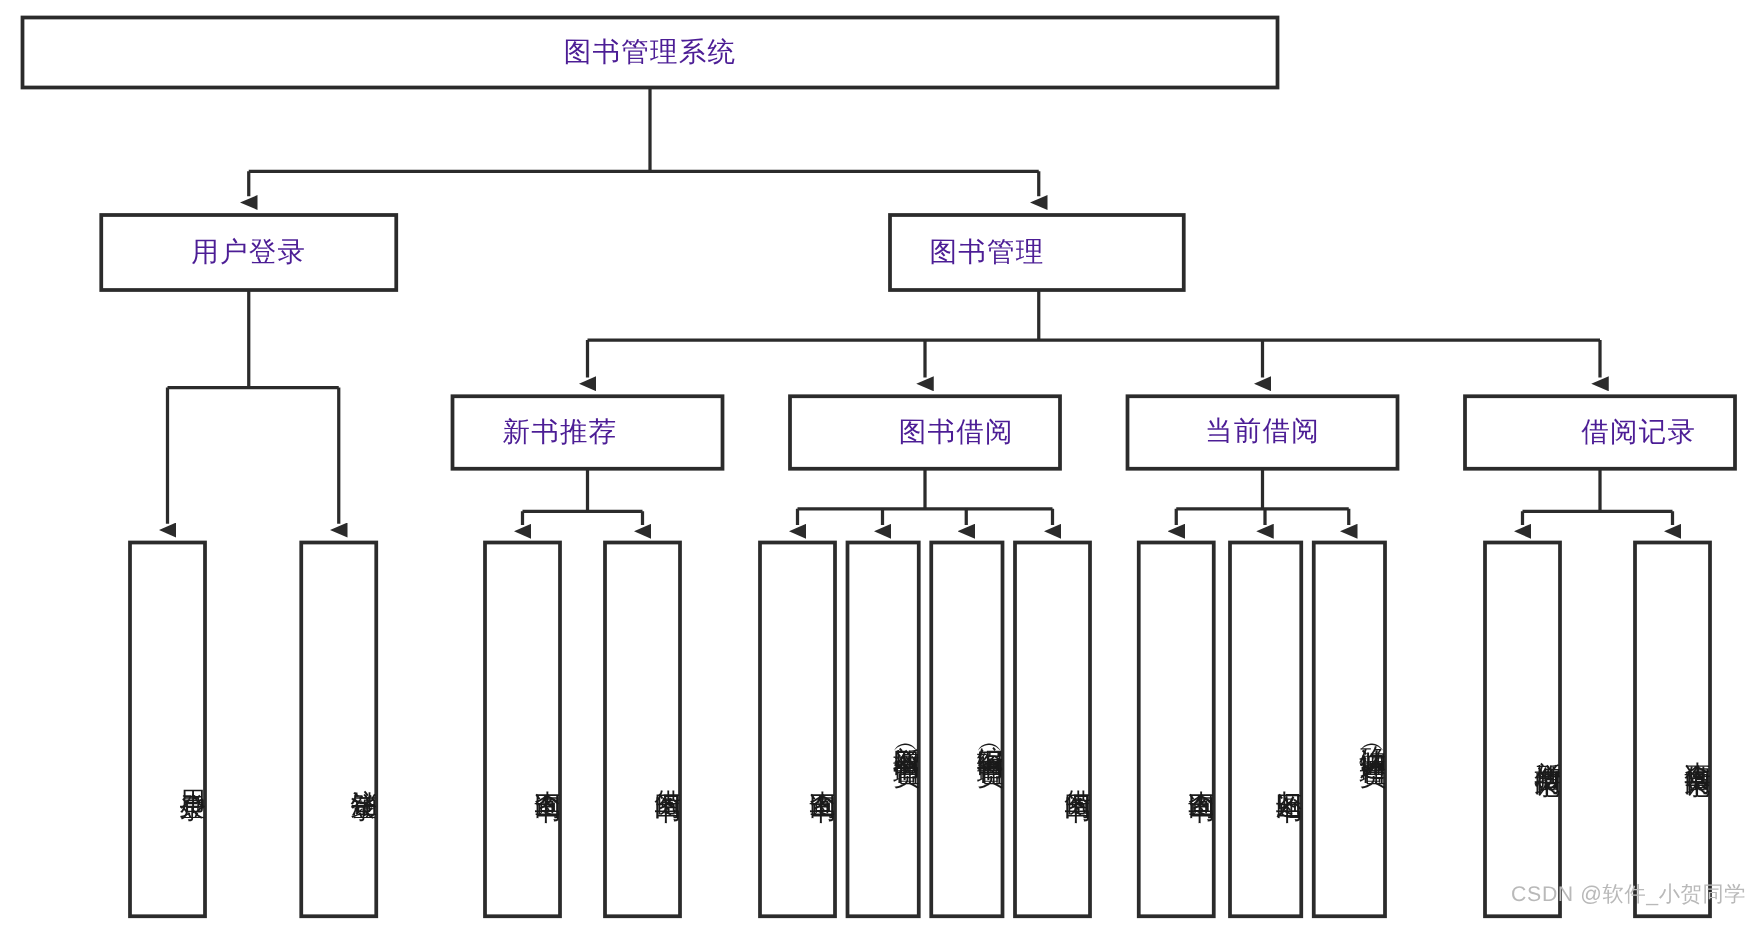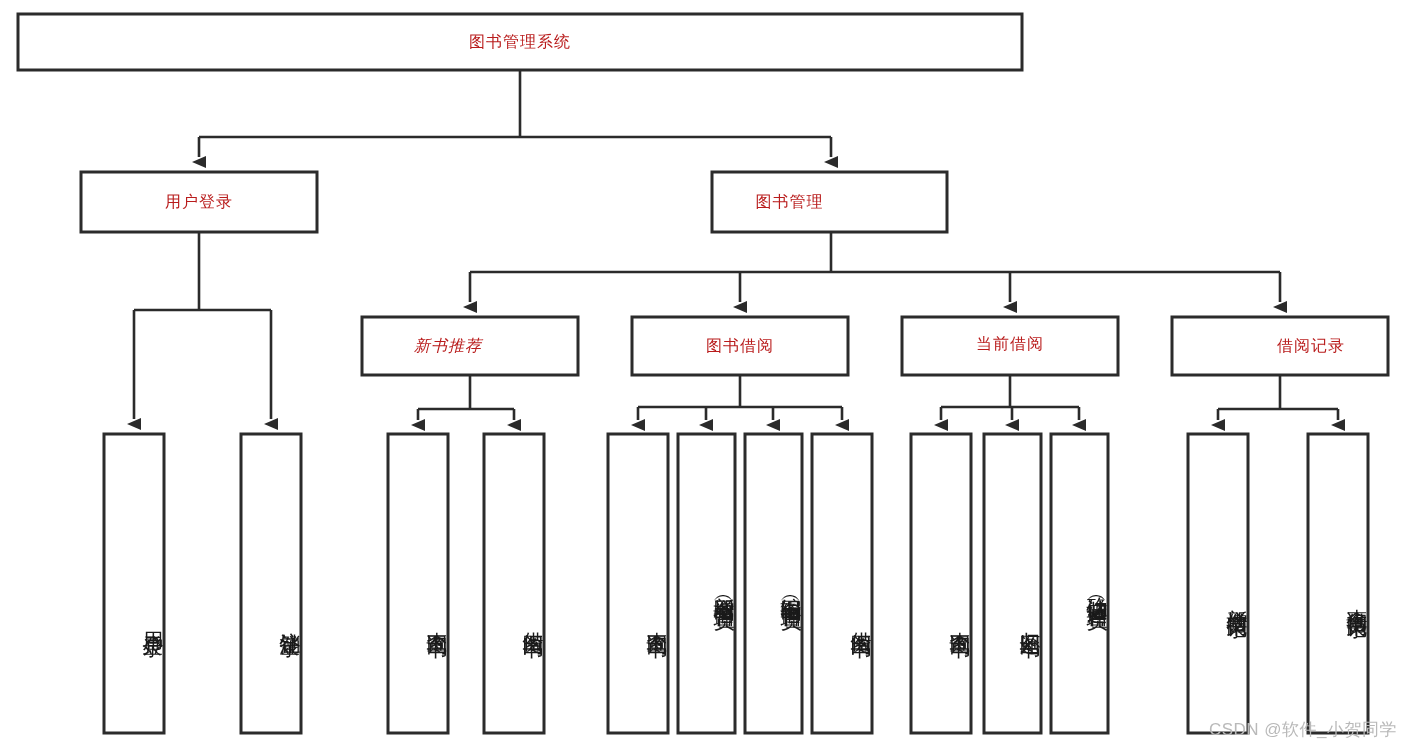--- a/index.html
+++ b/index.html
@@ -24,28 +24,28 @@
     line-height:1.0;
     color:#1a1a1a;
     letter-spacing:2px;
     white-space:nowrap;
     pointer-events:none;
     font-family:"Liberation Sans","DejaVu Sans",sans-serif;
   }
   .hlabel{
     position:absolute;
     display:flex;align-items:center;justify-content:center;
-    font-size:16px;color:#b91c1c;
+    font-size:22px;color:#4c1d95;
     letter-spacing:1px;
     font-family:"Liberation Sans","DejaVu Sans",sans-serif;
     pointer-events:none;
   }
   #watermark{
     position:absolute;
-    right:8px;bottom:6px;
+    right:8px;bottom:20px;
     font-size:17px;
     color:#b9b9b9;
     font-family:"Liberation Sans","DejaVu Sans",sans-serif;
     white-space:nowrap;
     letter-spacing:0.5px;
   }
 </style>
 </head>
 <body>
 
@@ -135,22 +135,22 @@
     <rect class="node-box" x="1051" y="434" width="57" height="299"></rect>
     <rect class="node-box" x="1188" y="434" width="60" height="299"></rect>
     <rect class="node-box" x="1308" y="434" width="60" height="299"></rect>
   </svg>
 
   <div class="hlabel" style="left:18px;top:14px;width:1004px;height:56px;">图书管理系统</div>
 
   <div class="hlabel" style="left:81px;top:172px;width:236px;height:60px;">用户登录</div>
   <div class="hlabel" style="left:672px;top:172px;width:235px;height:60px;">图书管理</div>
 
-  <div class="hlabel" style="left:362px;top:317px;width:172px;height:58px;font-style:italic;">新书推荐</div>
-  <div class="hlabel" style="left:632px;top:317px;width:216px;height:58px;">图书借阅</div>
+  <div class="hlabel" style="left:362px;top:317px;width:172px;height:58px;">新书推荐</div>
+  <div class="hlabel" style="left:632px;top:317px;width:216px;height:58px;padding-left:25px;">图书借阅</div>
   <div class="hlabel" style="left:902px;top:317px;width:216px;height:55px;">当前借阅</div>
   <div class="hlabel" style="left:1172px;top:317px;width:216px;height:58px;margin-left:31px;">借阅记录</div>
 
   <div class="vwrap" style="left:104px;top:505px;width:60px;height:228px;">用户登录</div>
   <div class="vwrap" style="left:241px;top:505px;width:60px;height:228px;">注销登录</div>
   <div class="vwrap" style="left:388px;top:505px;width:60px;height:228px;">查询图书</div>
   <div class="vwrap" style="left:484px;top:505px;width:60px;height:228px;">借阅图书</div>
   <div class="vwrap" style="left:608px;top:505px;width:60px;height:228px;">查询图书</div>
   <div class="vwrap" style="left:678px;top:444px;width:57px;height:289px;">新增图书（管理员）</div>
   <div class="vwrap" style="left:745px;top:444px;width:57px;height:289px;">编辑图书（管理员）</div>

